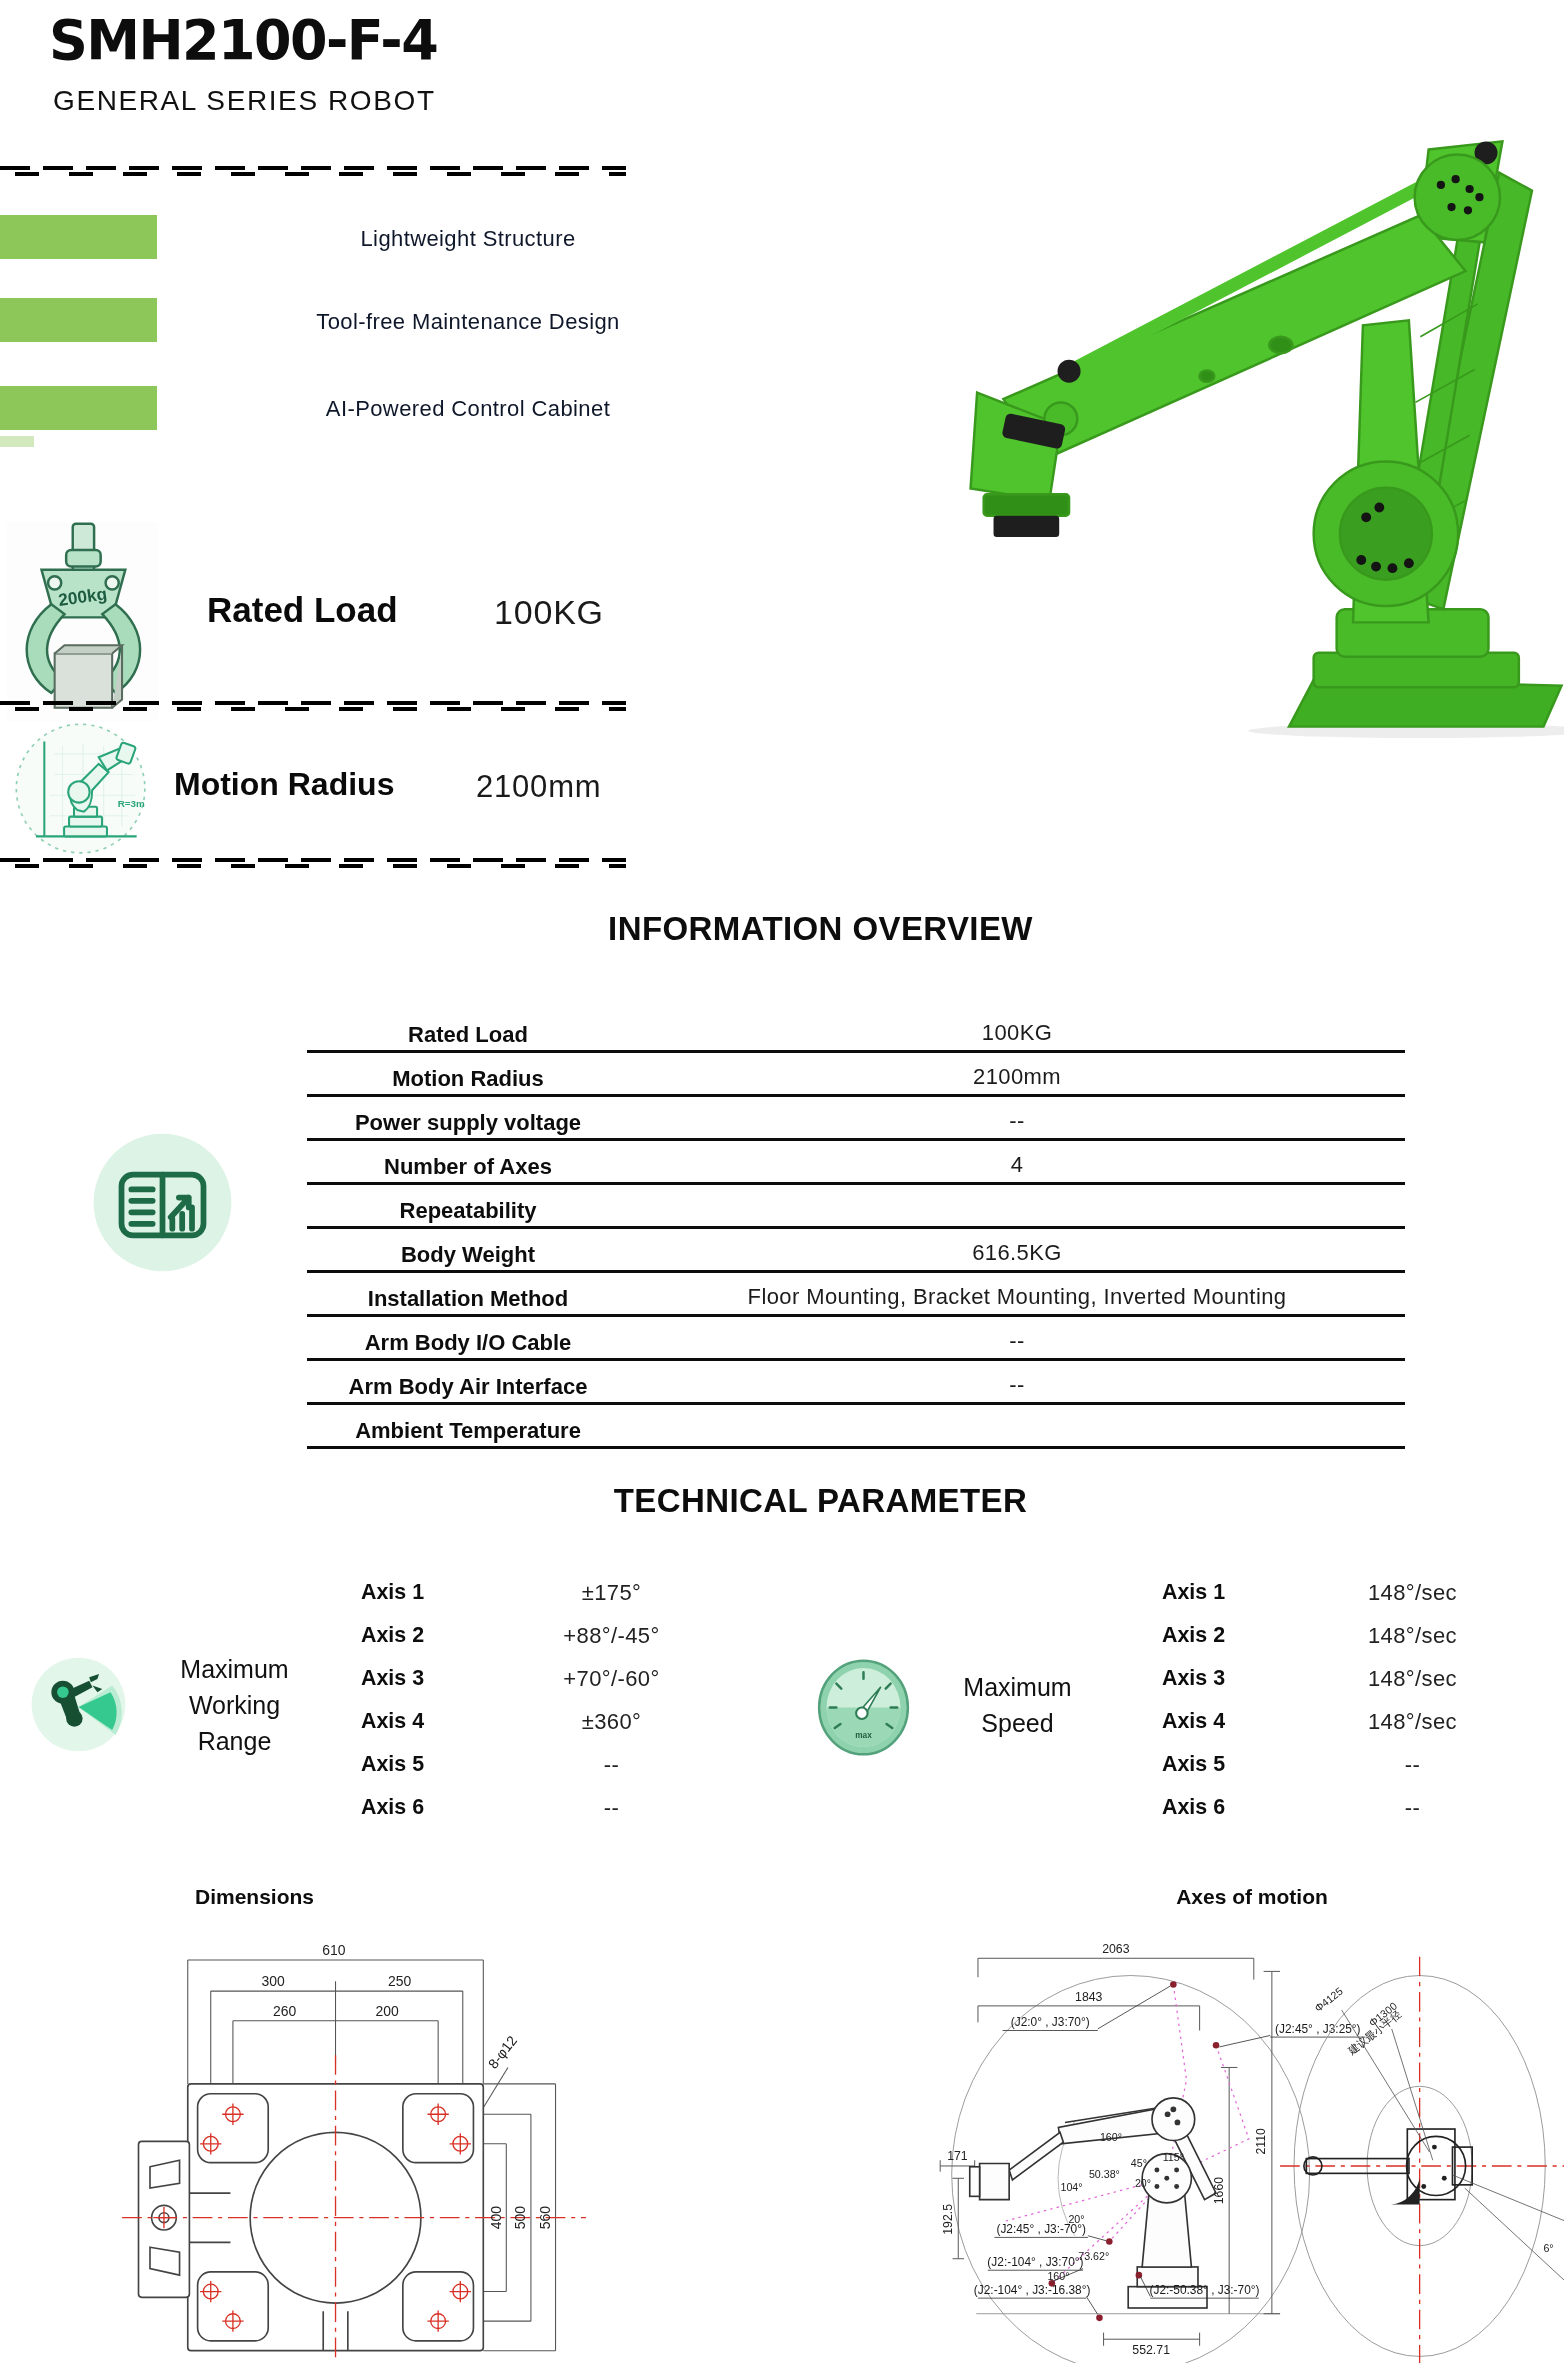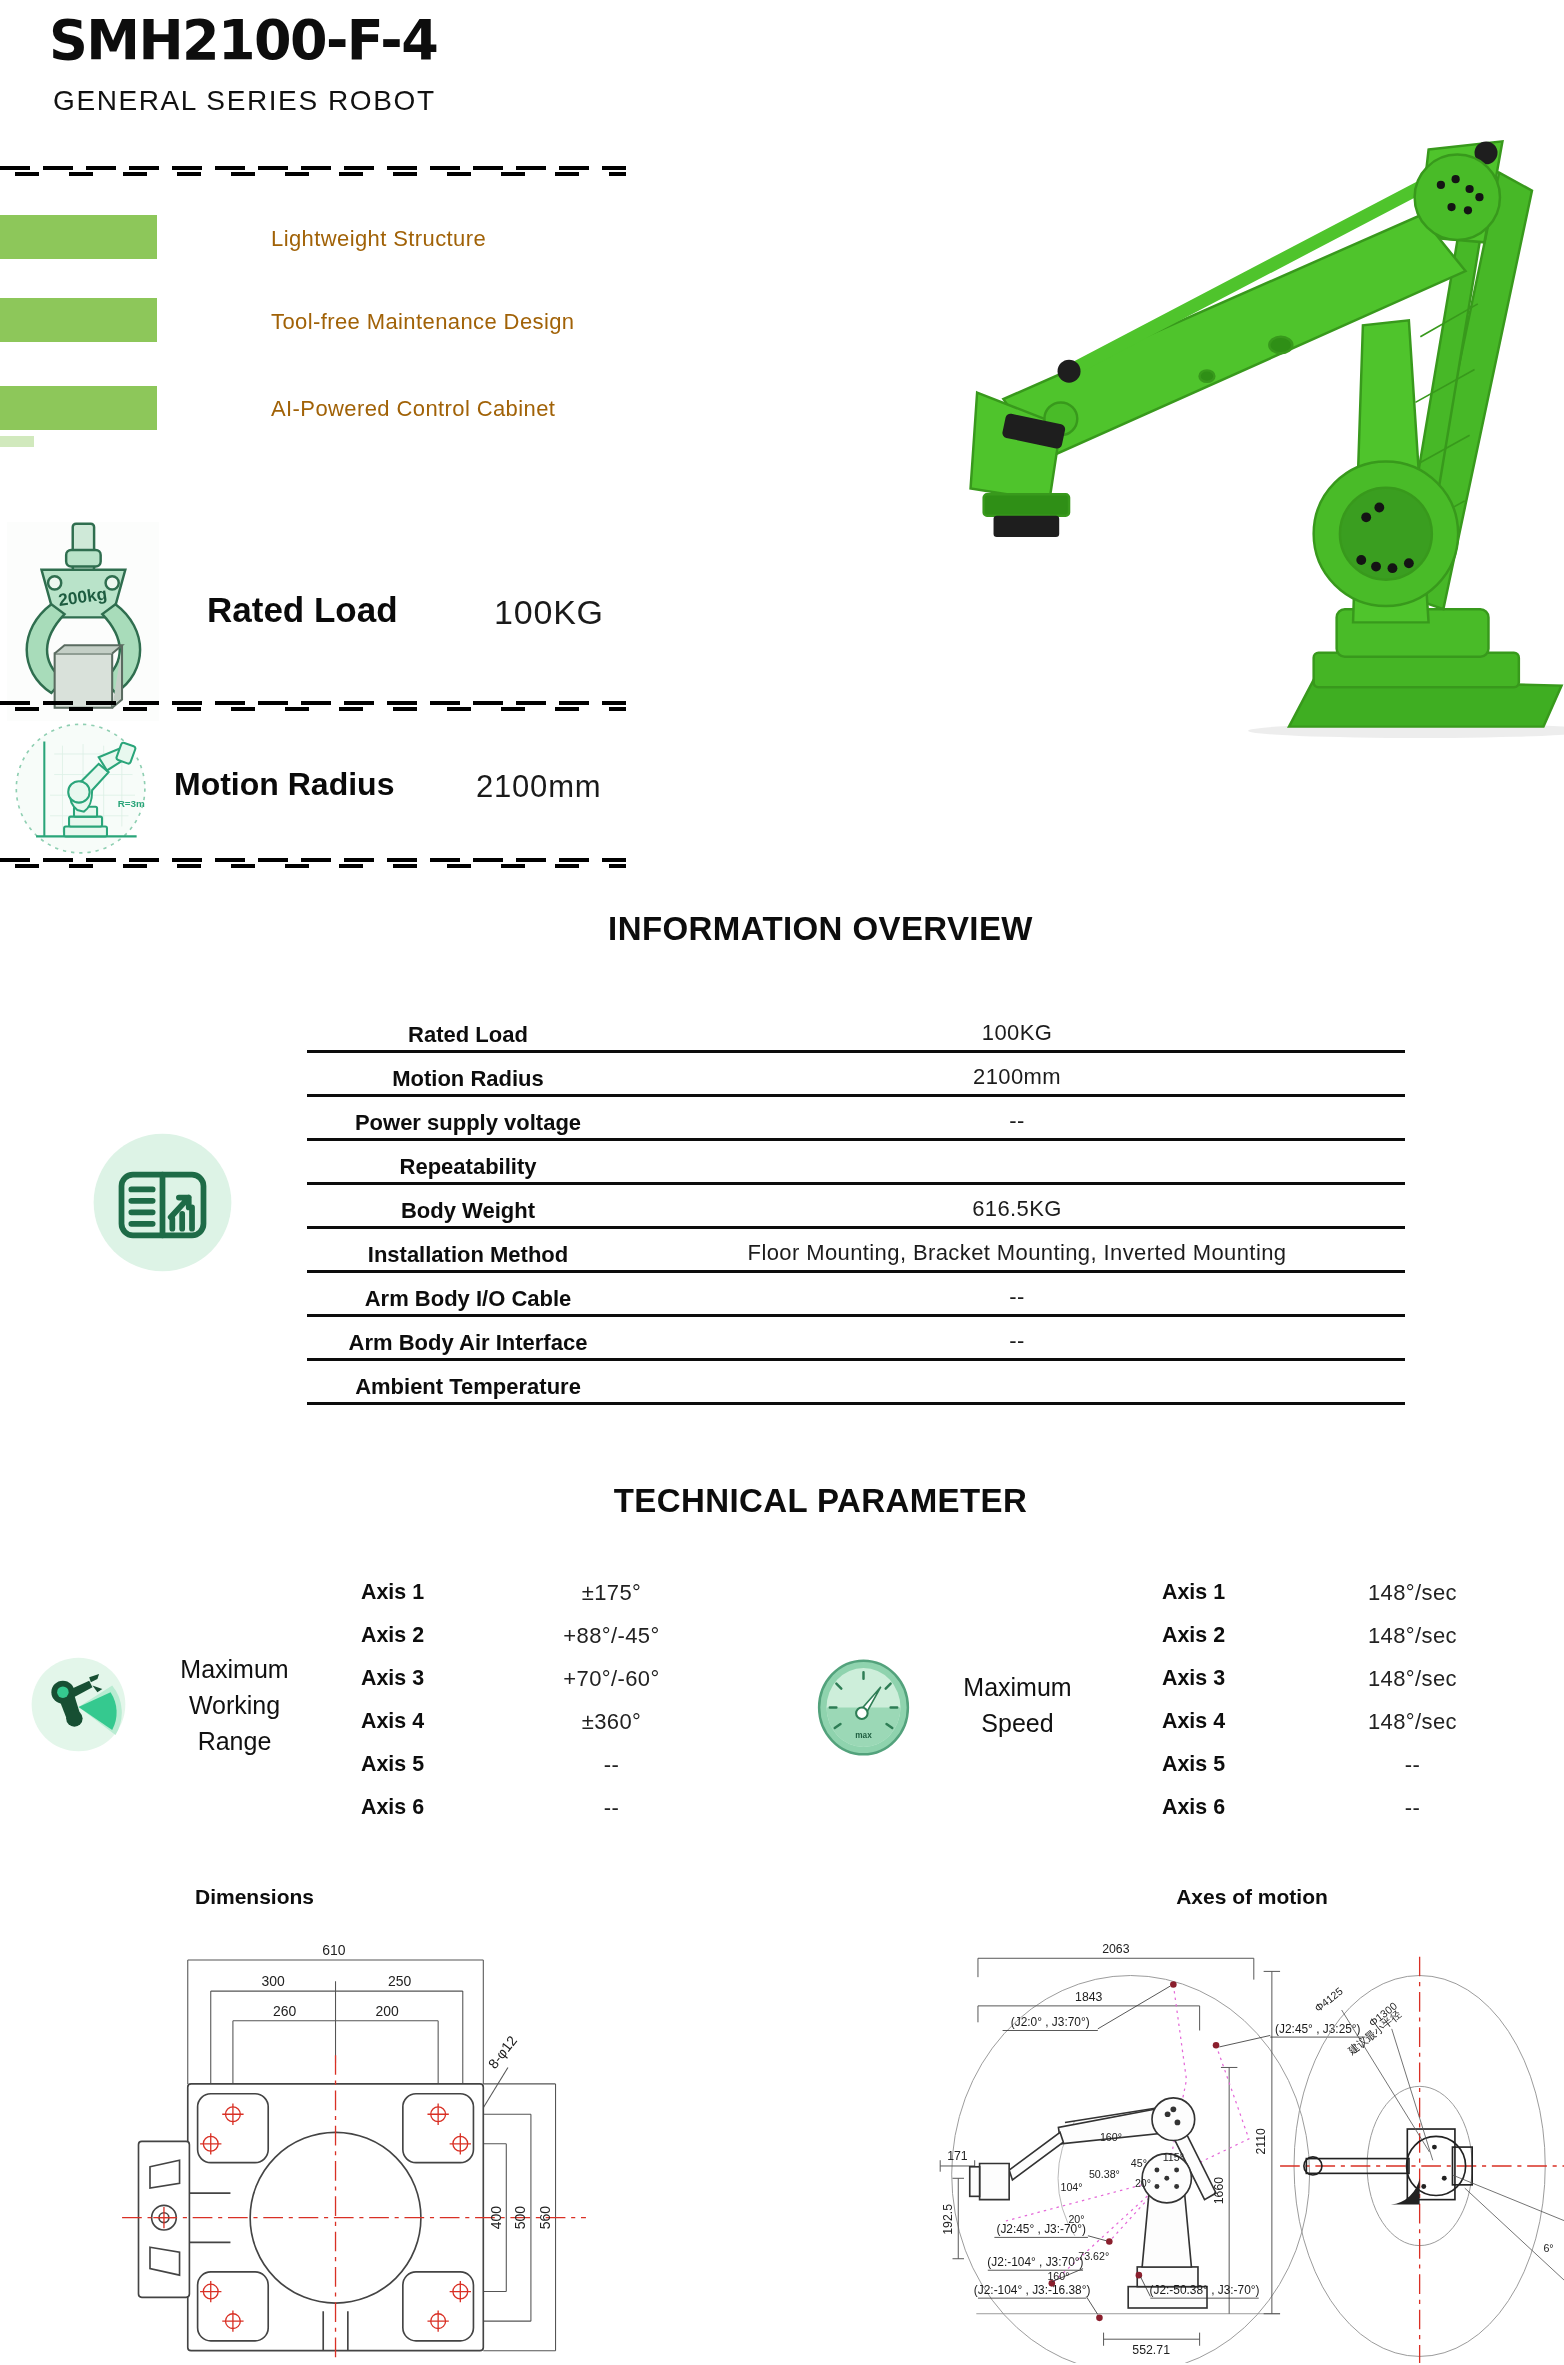--- a/index.html
+++ b/index.html
@@ -10,21 +10,21 @@
   .title{left:49px;top:8.2px;font-size:54px;font-weight:900;letter-spacing:-1.6px;
          font-family:"DejaVu Sans",sans-serif;transform:scaleY(1.02);transform-origin:left top;}
   .subtitle{left:53px;top:85px;font-size:28px;font-weight:400;letter-spacing:1.6px;color:#111;}
   
   .dash-line{position:absolute;left:0;width:626px;height:10px;}
   .dash-line::before,.dash-line::after{content:"";position:absolute;left:0;right:0;height:4.1px;}
   .dash-line::before{top:0;background:repeating-linear-gradient(90deg,#000 0 30px,transparent 30px 43px);}
   .dash-line::after{bottom:0;background:repeating-linear-gradient(90deg,transparent 0 15px,#000 15px 39px,transparent 39px 54px);}
   
   .bar{left:0;width:157px;height:44px;background:#8dc75a;}
-  .feature-text{left:271px;width:394px;text-align:left;font-size:22px;font-weight:400;color:#a16207;letter-spacing:0.4px;}
+  .feature-text{left:271px;width:394px;text-align:center;font-size:22px;font-weight:400;color:#0f172a;letter-spacing:0.4px;}
   .sliver{left:0;top:436px;width:34px;height:10.7px;background:rgba(141,199,90,.4);}
   
   .hl-label{font-weight:800;color:#0a0a0a;}
   .hl-value{font-weight:400;color:#1a1a1a;letter-spacing:0.8px;}
   
   .sec-title{left:0;width:1565px;text-align:center;font-size:33px;font-weight:800;letter-spacing:0.4px;margin-left:38px;}
   
   .info-table{left:307px;top:1009px;width:1098px;}
   .irow{display:flex;align-items:flex-end;height:44px;border-bottom:3.3px solid #0c0c0c;box-sizing:border-box;}
   .ilabel{width:322px;text-align:center;font-weight:700;font-size:22px;padding-bottom:2.5px;}
@@ -161,20 +161,24 @@
     </div>
     <div class="irow">
       <div class="ilabel">Motion Radius</div>
       <div class="ival">2100mm</div>
     </div>
     <div class="irow">
       <div class="ilabel">Power supply voltage</div>
       <div class="ival">--</div>
     </div>
     <div class="irow">
+      <div class="ilabel">Number of Axes</div>
+      <div class="ival">4</div>
+    </div>
+    <div class="irow">
       <div class="ilabel">Repeatability</div>
     </div>
     <div class="irow">
       <div class="ilabel">Body Weight</div>
       <div class="ival">616.5KG</div>
     </div>
     <div class="irow">
       <div class="ilabel">Installation Method</div>
       <div class="ival">Floor Mounting, Bracket Mounting, Inverted Mounting</div>
     </div>

